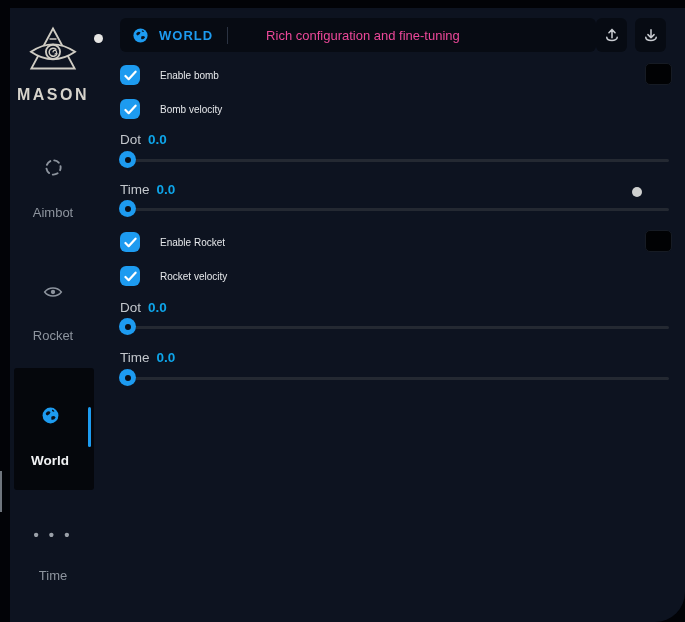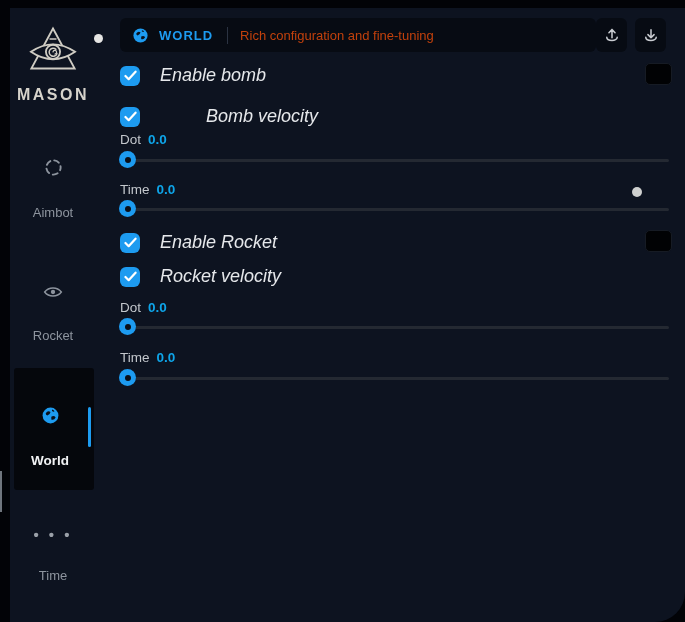--- a/index.html
+++ b/index.html
@@ -45,36 +45,36 @@
     position:absolute; left:110px; top:10px; width:476px; height:34px;
     background:#070b13; border-radius:6px;
     display:flex; align-items:center; padding:0 12px;
   }
   .hdr-globe { width:17px; height:17px; flex:0 0 auto; }
   .hdr-tab {
     color:#1d9bf0; font-size:13px; font-weight:bold; letter-spacing:1px;
     margin-left:10px;
   }
   .hdr-sep { width:1px; height:17px; background:#2b3342; margin:0 12px 0 14px; }
-  .hdr-sub { color:#c2410c; font-size:13px; }
+  .hdr-sub { color:#ec4899; font-size:13px;margin-left:26px; }
   .hdr-btn {
     position:absolute; top:10px; width:31px; height:34px;
     background:#070b13; border-radius:6px;
     display:flex; align-items:center; justify-content:center; cursor:pointer;
   }
   .btn-upload { left:586px; }
   .btn-download { left:625px; }
   
   .check-row { position:absolute; left:110px; display:flex; align-items:center; }
   .checkbox {
     width:20px; height:20px; border-radius:6px; background:#1d9bf0;
     display:flex; align-items:center; justify-content:center; cursor:pointer;
     flex:0 0 auto;
   }
-  .check-label { margin-left:20px; color:#e6e8eb; font-size:18px;font-style:italic; }
+  .check-label { margin-left:20px; color:#e6e8eb; font-size:10px; }
   .swatch {
     position:absolute; left:635px; width:27px; height:22px;
     background:#010204; border:1px solid #161b24; border-radius:5px; cursor:pointer;
   }
   .slider-label-row { position:absolute; left:110px; font-size:13.5px; }
   .slider-name { color:#c3c7cc; }
   .slider-value { color:#0ea5e9; margin-left:7px; font-weight:bold; }
   .slider-track {
     position:absolute; left:110px; width:549px; height:3px;
     background:#242932; border-radius:2px; cursor:pointer;
@@ -173,21 +173,21 @@
   <div class="check-row" style="top:57px;">
     <div class="checkbox">
       <svg width="13" height="11" viewBox="0 0 14 12" fill="none" stroke="#ffffff" stroke-width="2.4" stroke-linecap="round" stroke-linejoin="round">
         <path d="M1.5 6.5 L5 10 L12.5 1.8"></path>
       </svg>
     </div>
     <span class="check-label">Enable bomb</span>
   </div>
   <div class="swatch" style="top:55px;"></div>
 
-  <div class="check-row" style="top:98px;gap:46px;">
+  <div class="check-row" style="top:91px;">
     <div class="checkbox">
       <svg width="13" height="11" viewBox="0 0 14 12" fill="none" stroke="#ffffff" stroke-width="2.4" stroke-linecap="round" stroke-linejoin="round">
         <path d="M1.5 6.5 L5 10 L12.5 1.8"></path>
       </svg>
     </div>
     <span class="check-label">Bomb velocity</span>
   </div>
 
   <div class="slider-label-row" style="top:124px;">
     <span class="slider-name">Dot</span><span class="slider-value">0.0</span>

